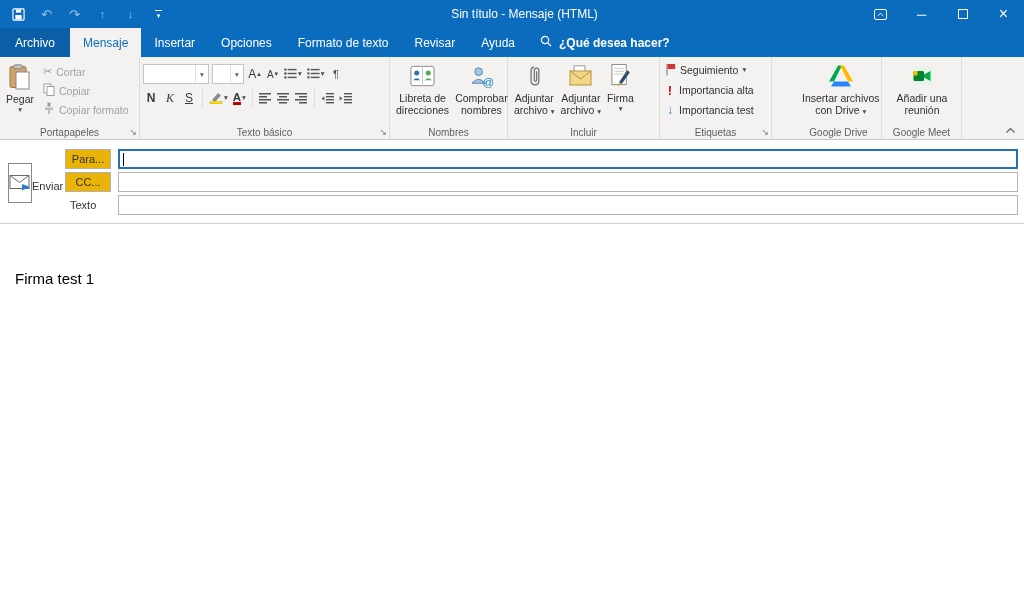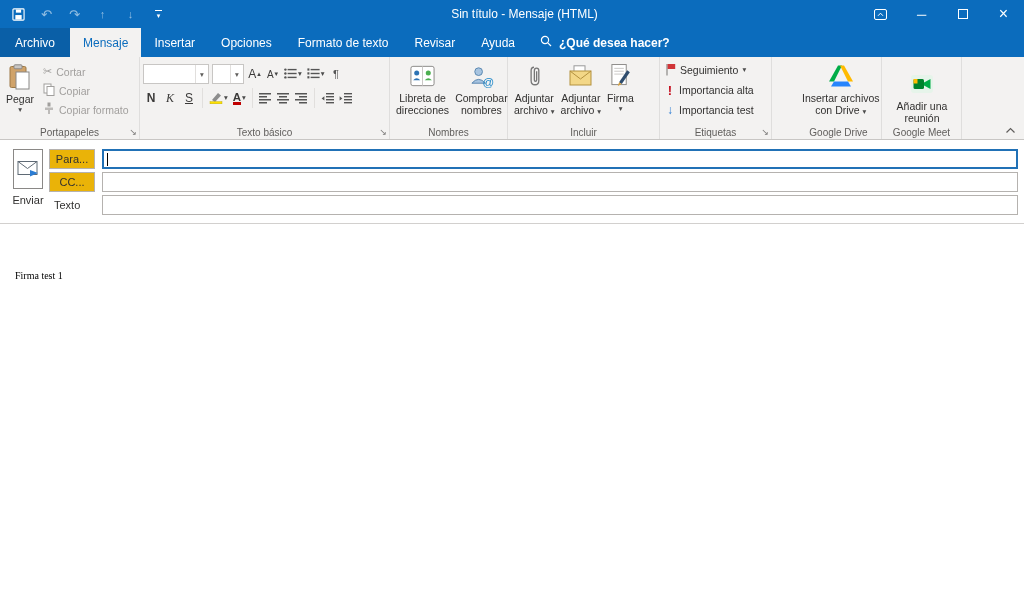--- a/index.html
+++ b/index.html
@@ -49,33 +49,33 @@
   .combo .cdd { width: 13px; height: 100%; display: flex; align-items: center; justify-content: center; border-left: 1px solid #e1dfdd; color: #605e5c; font-size: 7.5px; }
   .iconbtn { display: flex; align-items: center; justify-content: center; height: 19px; min-width: 15px; padding: 0 1px; color: #444; gap: 1px; }
   .fmt { font-size: 12px; width: 14px; text-align: center; color: #3b3a39; }
   .fc { font-size: 11.5px; font-weight: bold; color: #3b3a39; border-bottom: 3px solid #c00000; line-height: 10px; display: inline-block; }
   .afont { font-size: 12px; color: #3b3a39; } .afont2 { font-size: 10px; color: #3b3a39; }
   .tinyarrow { font-size: 7px; color: #444; vertical-align: top; }
   .vsep { width: 1px; height: 20px; background: #e1dfdd; margin: 0 2px; }
 
   
   .compose-header { height: 84px; background: #fff; border-bottom: 1px solid #d2d0ce; display: flex; padding: 9px 6px 6px 8px; }
-  .send-btn { width: 40px; display: flex; flex-direction: column; align-items: center; margin-right: 1px; }
+  .send-btn { width: 40px; display: flex; flex-direction: row; align-items: center; margin-right: 17px; }
   .send-iconbox { width: 30px; height: 40px; border: 1px solid #8a8886; background: #fff; display: flex; align-items: center; justify-content: center; }
   .send-label { font-size: 11px; margin-top: 5px; color: #323130; }
   .hdr-rows { flex: 1; display: flex; flex-direction: column; gap: 3px; }
   .hdr-row { display: flex; align-items: center; height: 20px; gap: 7px; }
   .hdr-btn { width: 46px; height: 20px; border: 1px solid #b5b2af; background: #eab308; display: flex; align-items: center; justify-content: center; font-size: 11px; color: #323130; }
   .hdr-label { width: 46px; font-size: 11px; padding-left: 5px; color: #323130; }
   .field { flex: 1; height: 20px; border: 1px solid #b5b2af; background: #fff; display: flex; align-items: center; padding: 0 3px; font-size: 12px; }
   .field.focused { border: 2px solid #2171b6; }
   .caret { width: 1px; height: 13px; background: #000; }
 
   
-  .message-body { height: 377px; background: #fff; padding: 46px 4px 0 15px; font-size: 10px; color: #000; font-family: Liberation Serif, serif; }
+  .message-body { height: 377px; background: #fff; padding: 46px 4px 0 15px; font-size: 15px; color: #000; }
 </style>
 </head>
 <body>
 
 <div class="titlebar">
   <div class="qat">
     <span class="qicon">
       <svg width="13" height="13" viewBox="0 0 14 14">
           <rect x="1" y="1" width="12" height="12" rx="1" fill="none" stroke="#fff" stroke-width="1.2"></rect>
           <rect x="4.2" y="1.6" width="5.6" height="3.4" fill="#fff"></rect>
@@ -400,21 +400,21 @@
             <polygon points="11,0 15,0 24,16 19,16" fill="#ffba00"></polygon>
             <polygon points="5,16 19,16 22,21 2,21" fill="#2684fc"></polygon>
           </svg>
       </span>
       <span>Insertar archivos</span>
       <span><span>con Drive</span> <span class="dd">▾</span></span>
     </div>
     <div class="glabel">Google Drive</div>
   </div>
 
-  <div class="rgroup" style="width:80px;justify-content:center;align-items:flex-end;">
+  <div class="rgroup" style="width:80px;justify-content:center;">
     <div class="bigbtn">
       <span class="bicon">
         <svg width="24" height="22" viewBox="0 0 24 22">
             <rect x="1" y="2" width="22" height="18" rx="3" fill="#e6f4ea"></rect>
             <rect x="3.5" y="6" width="10.5" height="10" rx="1.5" fill="#00832d"></rect>
             <polygon points="14,9.5 20.5,6 20.5,16 14,12.5" fill="#00ac47"></polygon>
             <rect x="3.5" y="6" width="4" height="4.5" fill="#ffba00"></rect>
           </svg>
       </span>
       <span>Añadir una</span>

